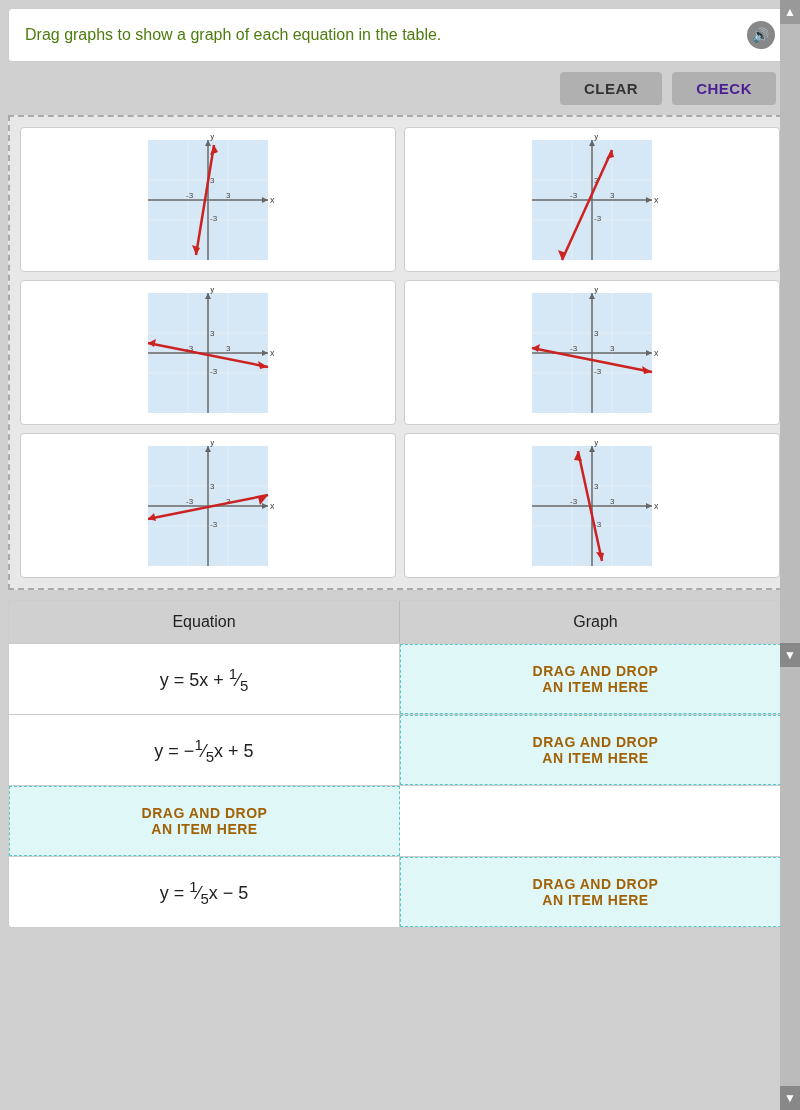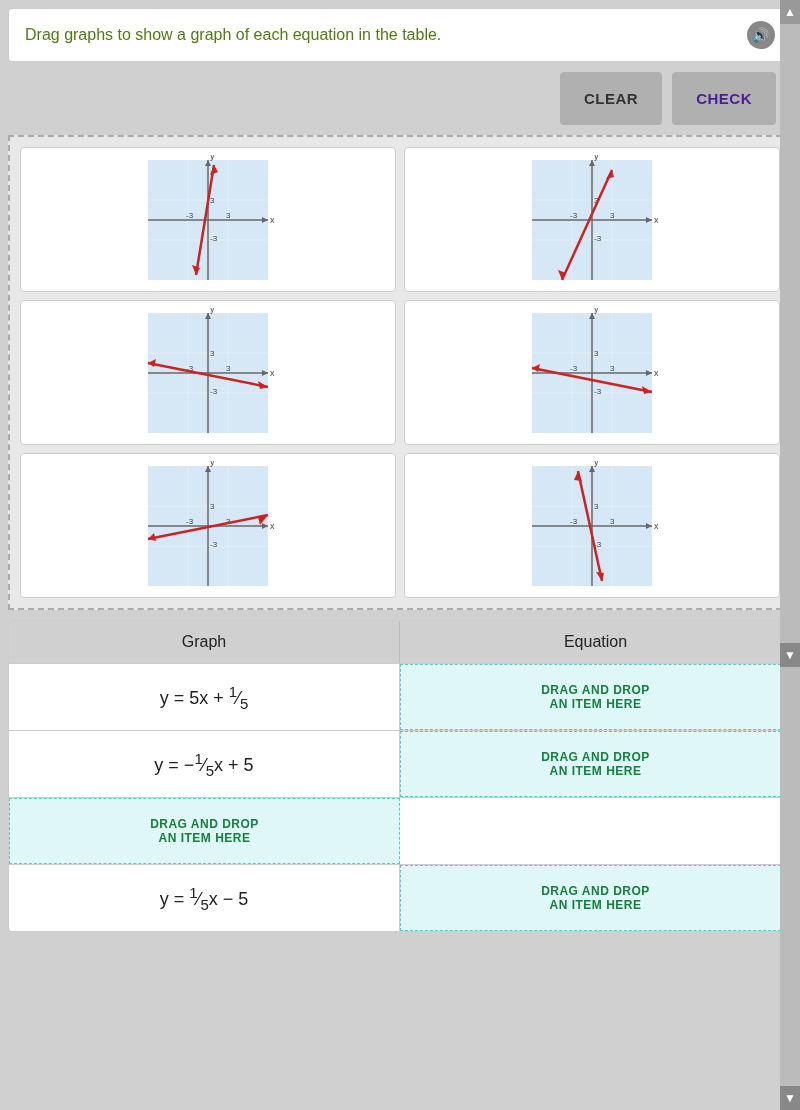--- a/index.html
+++ b/index.html
@@ -41,21 +41,21 @@
 
     
     .btn-row {
       display: flex;
       justify-content: flex-end;
       gap: 10px;
       padding: 10px 16px;
       margin: 0 8px;
     }
     .btn {
-      padding: 18px 24px;
+      padding: 8px 24px;
       border: none;
       border-radius: 4px;
       font-size: 15px;
       font-weight: bold;
       cursor: pointer;
       letter-spacing: 0.5px;
     }
     .btn-clear {
       background: #b0b0b0;
       color: #333;
@@ -135,22 +135,22 @@
     }
 
     .drop-cell {
       background: #e0f7f7;
       padding: 18px;
       display: flex;
       flex-direction: column;
       align-items: center;
       justify-content: center;
       border: 1px dashed #5bc8c8;
-      color: #15803d;
-      font-size: 12px;
+      color: #a16207;
+      font-size: 14px;
       font-weight: bold;
       letter-spacing: 0.5px;
       text-align: center;
     }
 
     
     .scrollbar-right {
       position: absolute;
       right: 0;
       top: 0;
@@ -349,22 +349,22 @@
       <line x1="56" y1="10" x2="80" y2="120" stroke="#cc2222" stroke-width="2.5"></line>
       <polygon points="80,120 74,111 82,112" fill="#cc2222"></polygon>
       <polygon points="56,10 60,20 52,19" fill="#cc2222"></polygon>
     </svg>
   </div>
 
 </div>
 
 <div class="table-area">
   <div class="table-header">
+    <div class="table-header-cell">Equation</div>
     <div class="table-header-cell">Graph</div>
-    <div class="table-header-cell">Equation</div>
   </div>
 
   <div class="table-row">
     <div class="eq-cell">
       <span>y = 5x + <sup>1</sup>⁄<sub>5</sub></span>
     </div>
     <div class="drop-cell">
       <span>DRAG AND DROP</span>
       <span>AN ITEM HERE</span>
     </div>

